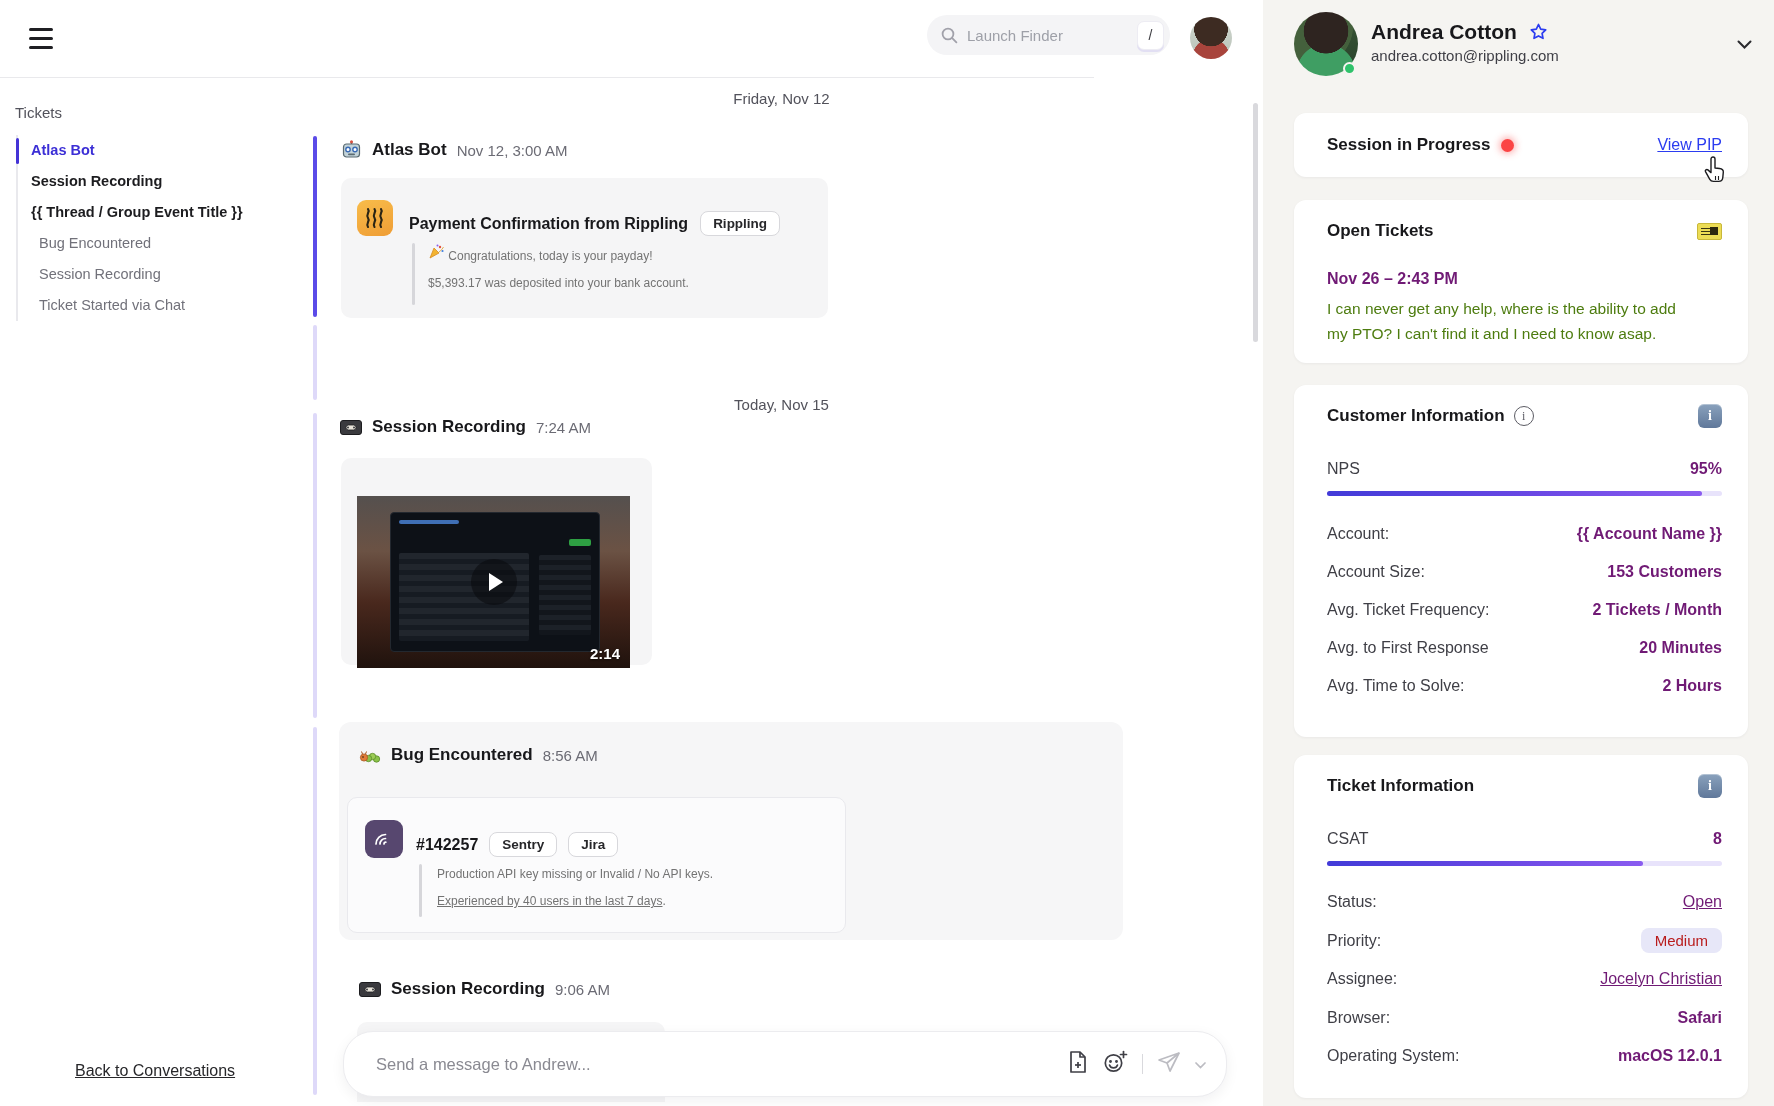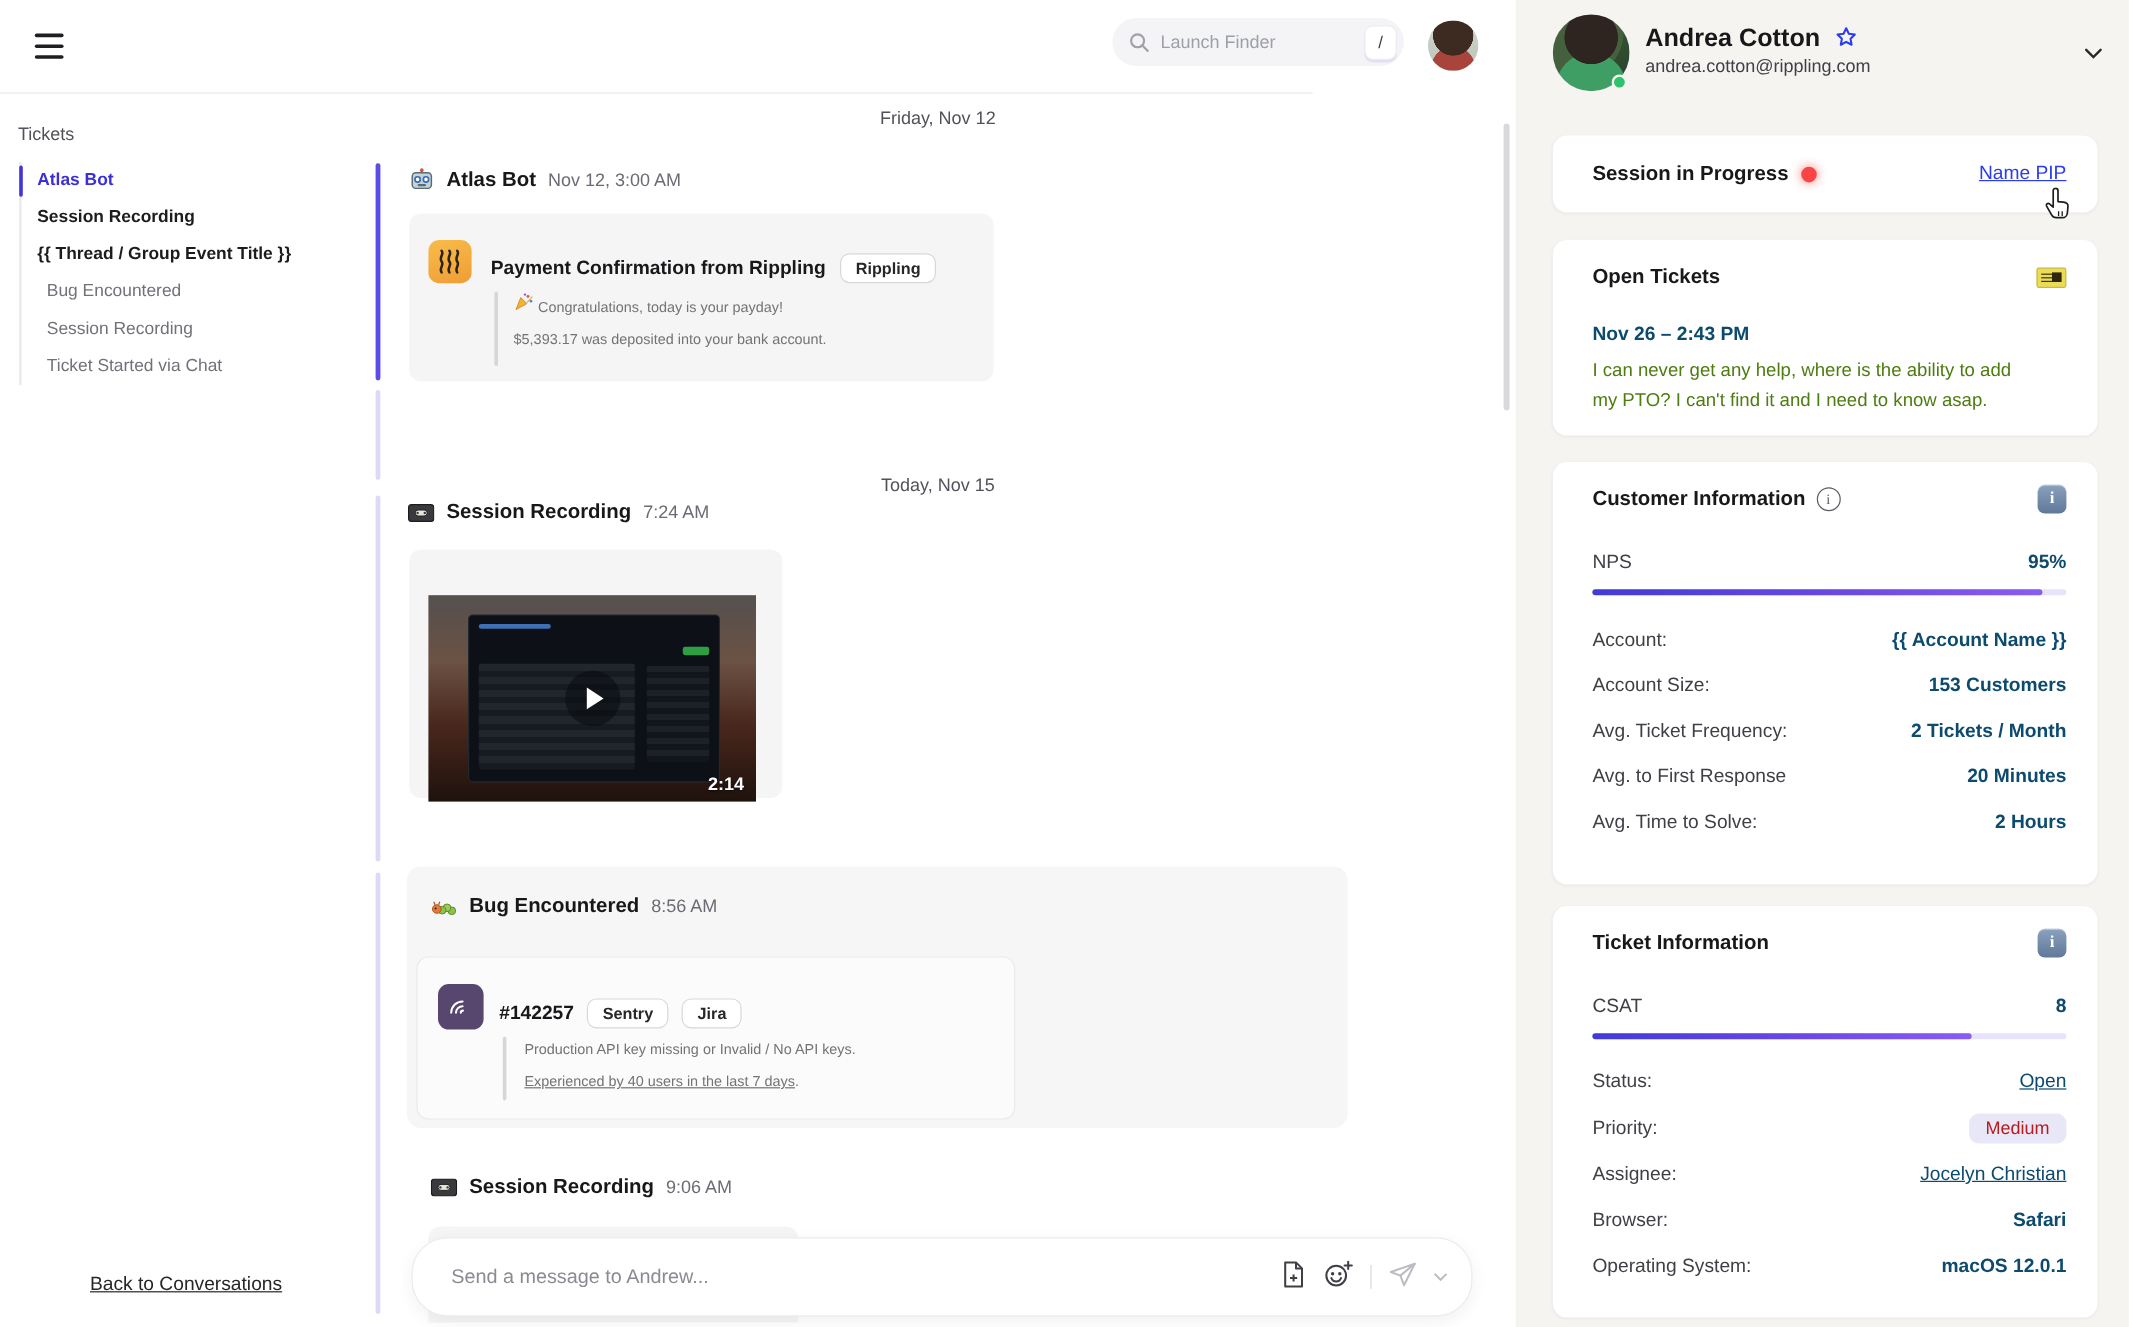--- a/index.html
+++ b/index.html
@@ -102,21 +102,21 @@
   .statusdot { left:80px; top:62px; width:13px; height:13px; border-radius:50%; background:#2fc26b; border:2.5px solid #f5f4f1; }
   .p-name { left:108px; top:20px; font-size:21px; font-weight:bold; color:#18181b; }
   .p-email { left:108px; top:47px; font-size:15px; color:#3f3f46; }
   .pcard { left:31px; width:454px; background:#fff; border-radius:12px; box-shadow:0 1px 3px rgba(18,18,40,.05);
     padding:0 26px 0 33px; }
   .ptitle { font-size:17px; font-weight:bold; color:#18181b; }
   .reddot { width:13px; height:13px; border-radius:50%; background:#fb4444; box-shadow:0 0 7px 2px rgba(251,68,68,.4); }
   .plink { color:#2b3cf0; text-decoration:underline; cursor:pointer; }
   .prow { display:flex; justify-content:space-between; align-items:center; }
   .plabel { font-size:16px; color:#3f3f46; }
-  .pval { font-size:16px; font-weight:bold; color:#0c4a6e; }
+  .pval { font-size:16px; font-weight:bold; color:#701a75; }
   .track { height:5px; background:#e8e3fb; border-radius:3px; width:100%; }
   .fill { height:5px; border-radius:3px; background:linear-gradient(90deg,#423bd8,#6a48e4 55%,#8a5cf0); }
   .mbadge { background:#e7e7f8; border-radius:8px; padding:4px 14px; font-size:15px; color:#b91c1c; }
   .infoemoji { width:24px; height:24px; border-radius:6px; background:linear-gradient(180deg,#8aa2bd,#60789a);
     color:#fff; font-size:14px; font-weight:bold; display:flex; align-items:center; justify-content:center;
     font-family:"Liberation Serif",serif; box-shadow:inset 0 1px 0 rgba(255,255,255,.35); }
   .icirc { width:20px; height:20px; border-radius:50%; border:1.6px solid #5c5c64; color:#5c5c64;
     font-size:12px; display:inline-flex; align-items:center; justify-content:center; font-family:"Liberation Serif",serif; }
   .tickicon { width:25px; height:17px; background:#ecdc55; border:1px solid #c9b83a; border-radius:2px; position:relative; }
   .tickicon i { position:absolute; left:3px; top:4px; width:9px; height:1.8px; background:#3a3413;
@@ -341,21 +341,21 @@
   <div class="abs p-email">andrea.cotton@rippling.com</div>
   <svg class="abs" style="left:474px; top:40px;" width="15" height="10" viewBox="0 0 15 10">
     <path d="M1.5 1.5 L7.5 7.5 L13.5 1.5" fill="none" stroke="#2a2a2e" stroke-width="2" stroke-linecap="round"></path>
   </svg>
 
   <div class="abs pcard" style="top:113px; height:64px; display:flex; align-items:center; justify-content:space-between;">
     <span style="display:flex; align-items:center; gap:11px;">
       <span class="ptitle">Session in Progress</span>
       <span class="reddot"></span>
     </span>
-    <span class="plink" style="font-size:16px;">Name PIP</span>
+    <span class="plink" style="font-size:16px;">View PIP</span>
   </div>
   <svg class="abs" style="left:438px; top:156px; z-index:4;" width="27" height="30" viewBox="0 0 27 30">
     <g fill="#fff" stroke="#1c1c1f" stroke-width="1.4" stroke-linejoin="round">
       <path d="M10 3 c0-1.4 1-2 2-2 s2 .6 2 2 v9 l4.5 .5 c2.5 .3 4 1.5 3.8 3.6 l-.5 5.4 c-.2 2.2-2 3.9-4.2 3.9 h-5.2 c-1.5 0-2.9-.8-3.6-2.1 l-4.3-7.6 c-.8-1.5 1.1-2.9 2.4-1.8 l3.1 2.7 z"></path>
     </g>
     <g stroke="#1c1c1f" stroke-width="1.1">
         <line x1="14.5" y1="20" x2="14.5" y2="24"></line>
         <line x1="17.5" y1="20" x2="17.5" y2="24"></line>
       </g>
   </svg>

